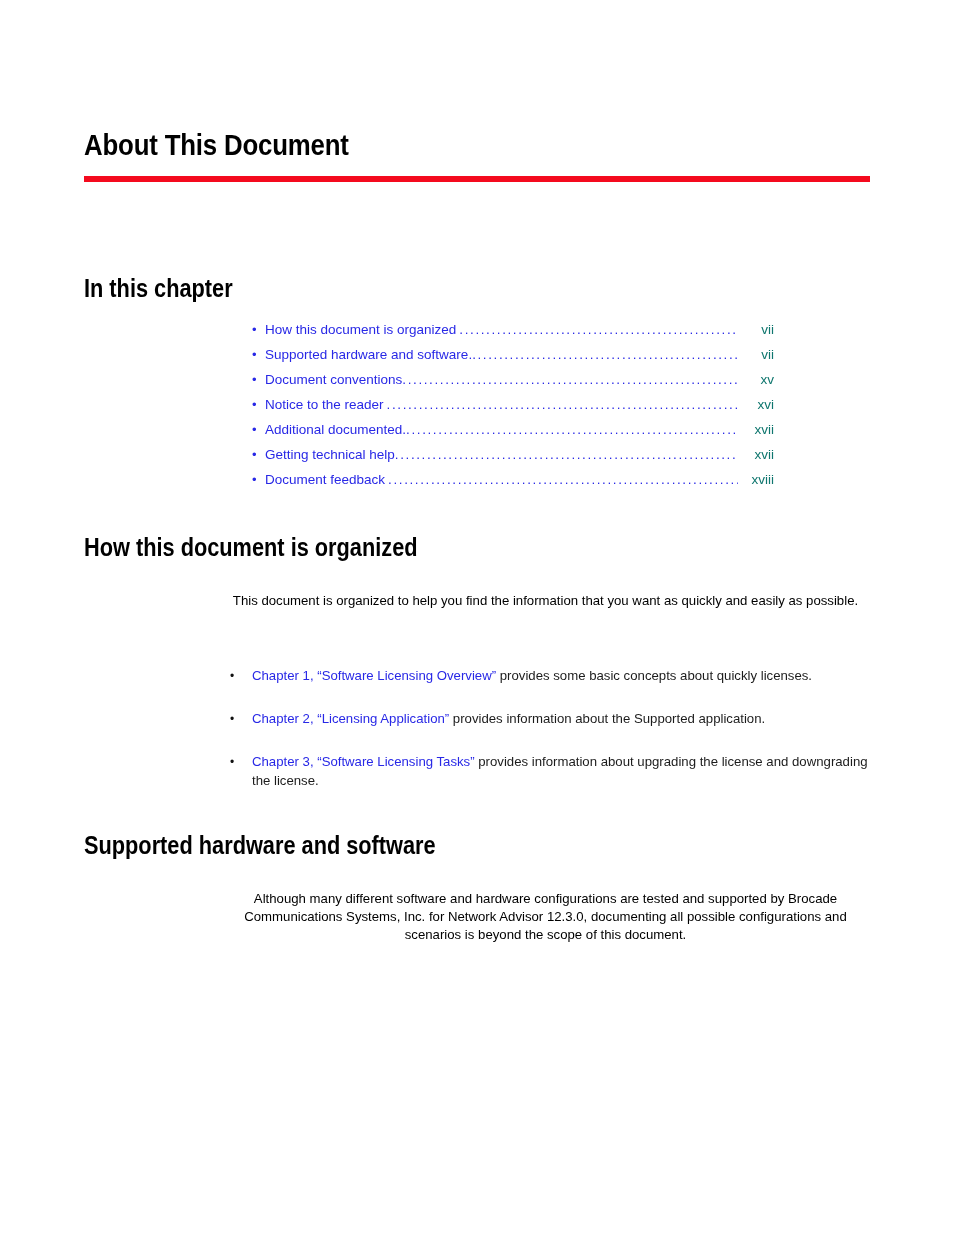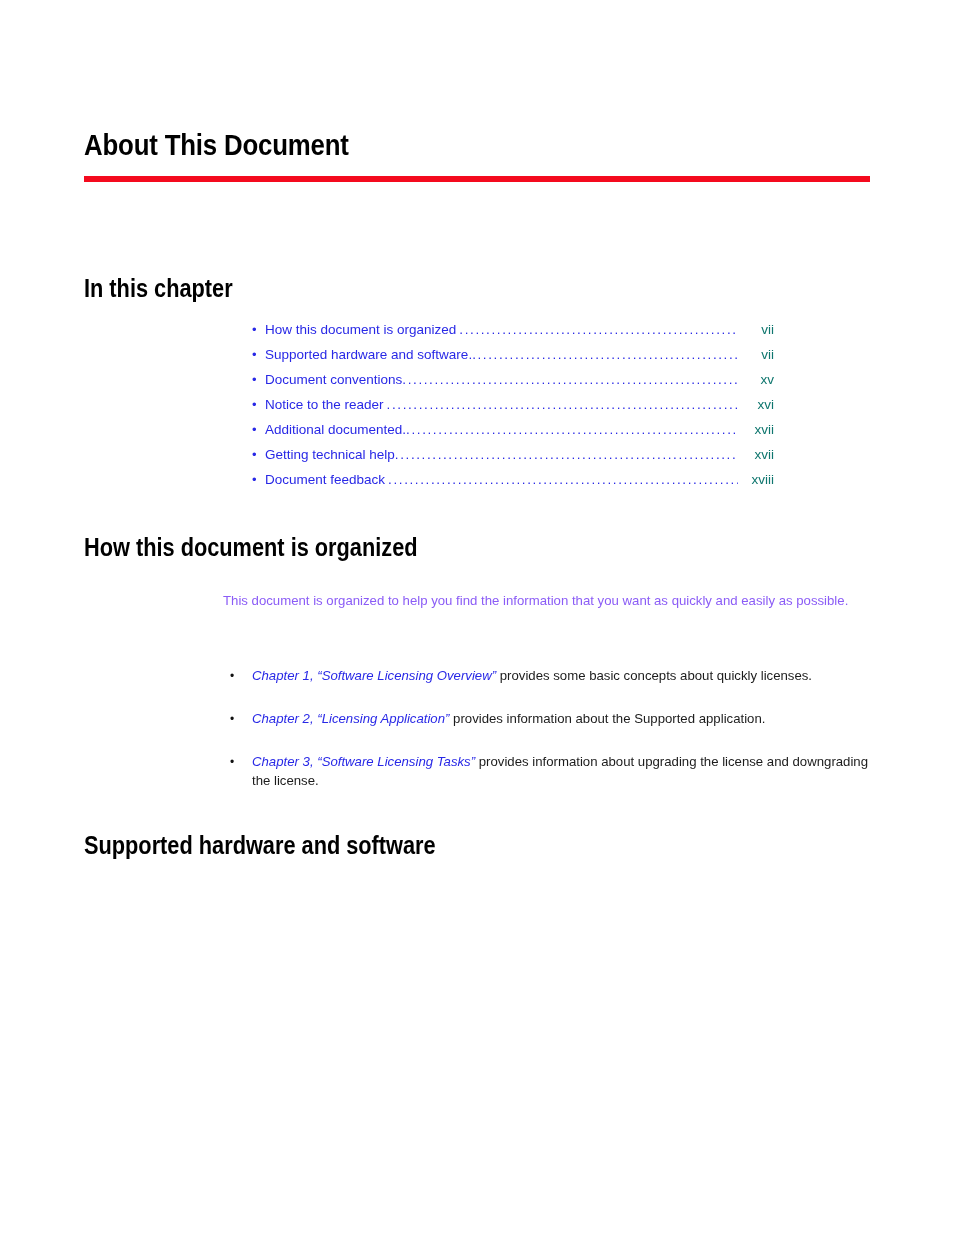--- a/index.html
+++ b/index.html
@@ -111,23 +111,23 @@
 
   
   .body-block {
     position: absolute;
     left: 223px;
     width: 645px;
   }
   .body-p {
     font-size: 13.2px;
     line-height: 18.2px;
-    color: #8b5cf6;
+    color: #000000;
     margin: 0 0 14px 0;
-    text-align: left;
+    text-align: center;
   }
   .body-p:last-child { margin-bottom: 0; }
 
   #block-organized { top: 592px; }
   #block-supported { top: 890px; }
 
   
   .chapter-list {
     position: absolute;
     left: 228px;
@@ -146,21 +146,20 @@
   .chapter-item .bullet {
     position: absolute;
     left: 2px;
     top: 0;
     font-size: 12px;
     line-height: 18.2px;
     color: #111111;
   }
   .xref {
     color: #2828e6;
-    font-style: italic;
   }
 </style>
 </head>
 <body>
 
 <div class="page">
 
   <div class="doc-title">About This Document</div>
   <div class="title-rule"></div>
 
@@ -228,15 +227,16 @@
     </div>
     <div class="chapter-item">
       <span class="bullet">•</span>
       <span class="xref">Chapter 3, “Software Licensing Tasks”</span><span> provides information about upgrading the license and downgrading the license.</span>
     </div>
   </div>
 
   <div class="section-h1" id="h-supported-hw">Supported hardware and software</div>
 
   <div class="body-block" id="block-supported">
+    <p class="body-p">Although many different software and hardware configurations are tested and supported by Brocade Communications Systems, Inc. for Network Advisor 12.3.0, documenting all possible configurations and scenarios is beyond the scope of this document.</p>
   </div>
 
 </div>
 
 </body></html>

